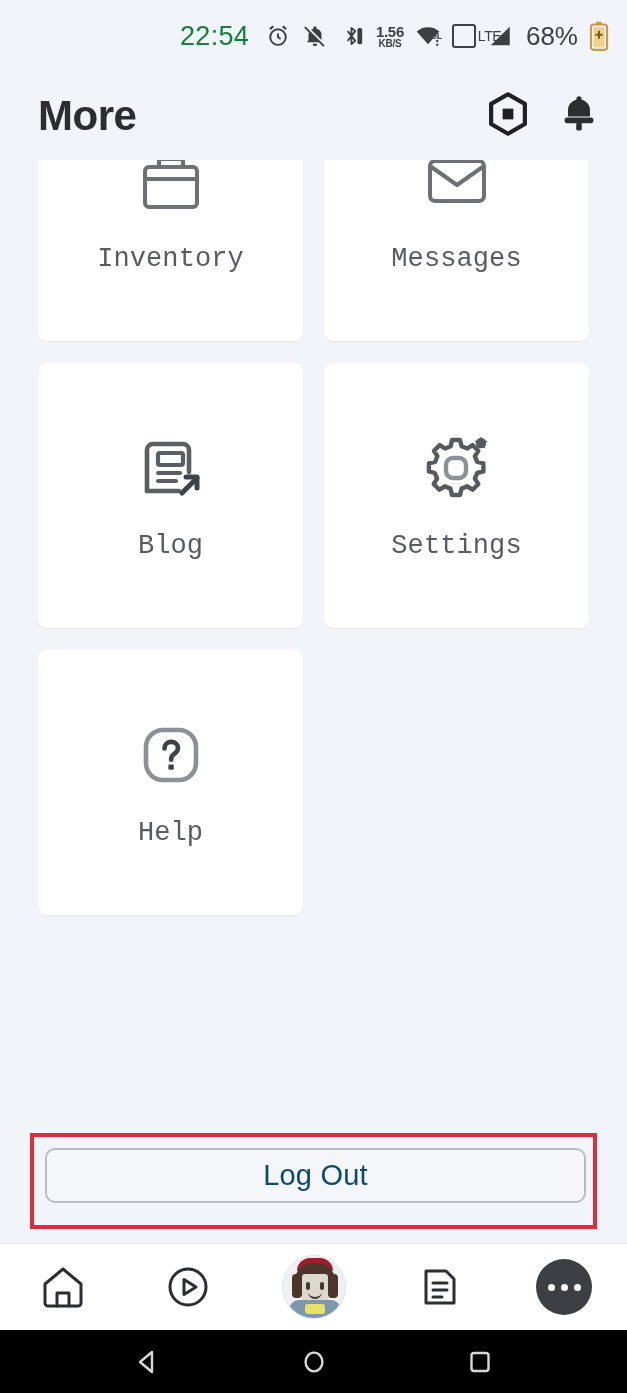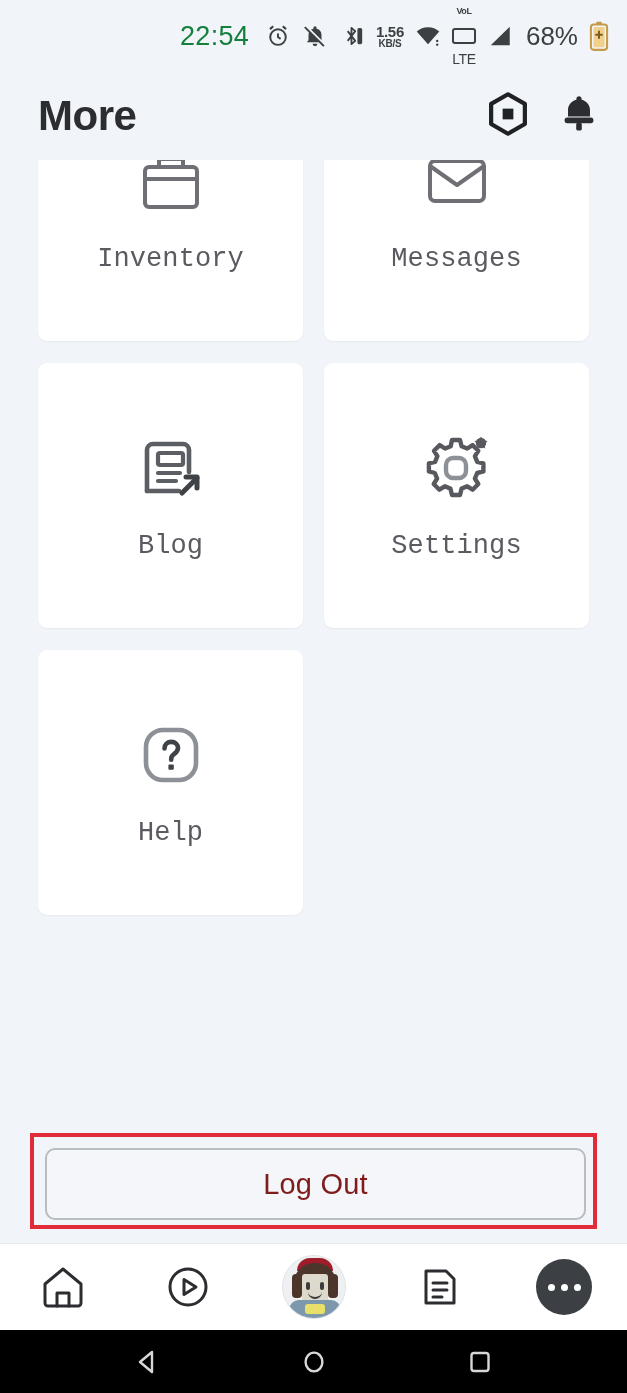--- a/index.html
+++ b/index.html
@@ -35,23 +35,23 @@
   .sb-icons svg { display: block; }
   .sb-net {
     display: flex; flex-direction: column;
     align-items: center; justify-content: center;
     line-height: 1;
   }
   .sb-net .n1 { font-size: 15px; color: #3c4043; font-weight: bold; letter-spacing: -.3px;}
   .sb-net .n2 { font-size: 10px; color: #3c4043; font-weight: bold; letter-spacing: -.2px;}
   .sb-battpct { font-size: 26px; color: #3c4043; margin-left: 2px; }
   .volte {
-    width: 24px; height: 16px;
+    width: 24px; height: 24px;
     border: 2px solid #3c4043; border-radius: 3px;
-    display: flex; flex-direction: column;
+    display: flex; flex-direction: row;
     align-items: center; justify-content: center;
     line-height: 1;
     gap: 36px;
   }
   .volte b { font-size: 9px; color: #3c4043; letter-spacing: -.4px; }
   .volte i { font-size: 14px; color: #3c4043; font-style: normal; letter-spacing: -.4px;}
 
   
   .appbar {
     position: absolute; top: 72px; left: 0;
@@ -109,26 +109,26 @@
 
   
   .logout-wrap {
     position: absolute; left: 30px; top: 1133px;
     width: 567px; height: 96px;
     border: 4px solid #e02b38;
     background: #f1f4f8;
   }
   .logout-btn {
     position: absolute; left: 11px; top: 11px;
-    width: 541px; height: 72px;
+    width: 541px; height: 55px;
     border: 2px solid #b9bcc1;
     border-radius: 10px;
     background: #f4f6f9;
     display: flex; align-items: center; justify-content: center;
-    font-size: 29px; color: #7f1d1d;
+    font-size: 29px; color: #0c4a6e;
     font-family: "Liberation Sans", sans-serif;
     letter-spacing: .2px;
     cursor: pointer;
   }
 
   
   .bottomnav {
     position: absolute; left: 0; top: 1243px;
     width: 627px; height: 87px;
     background: #ffffff;

